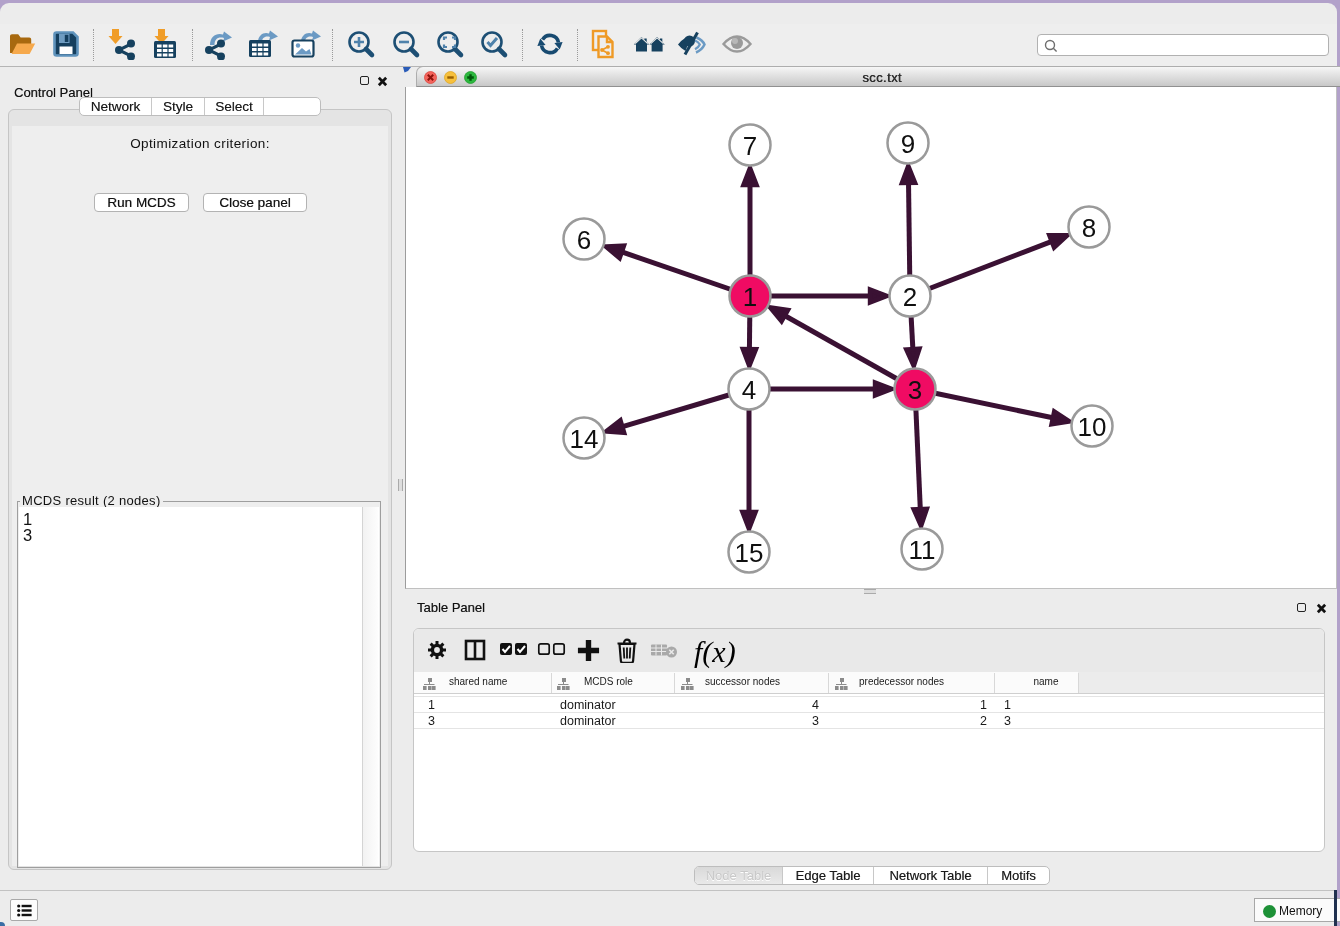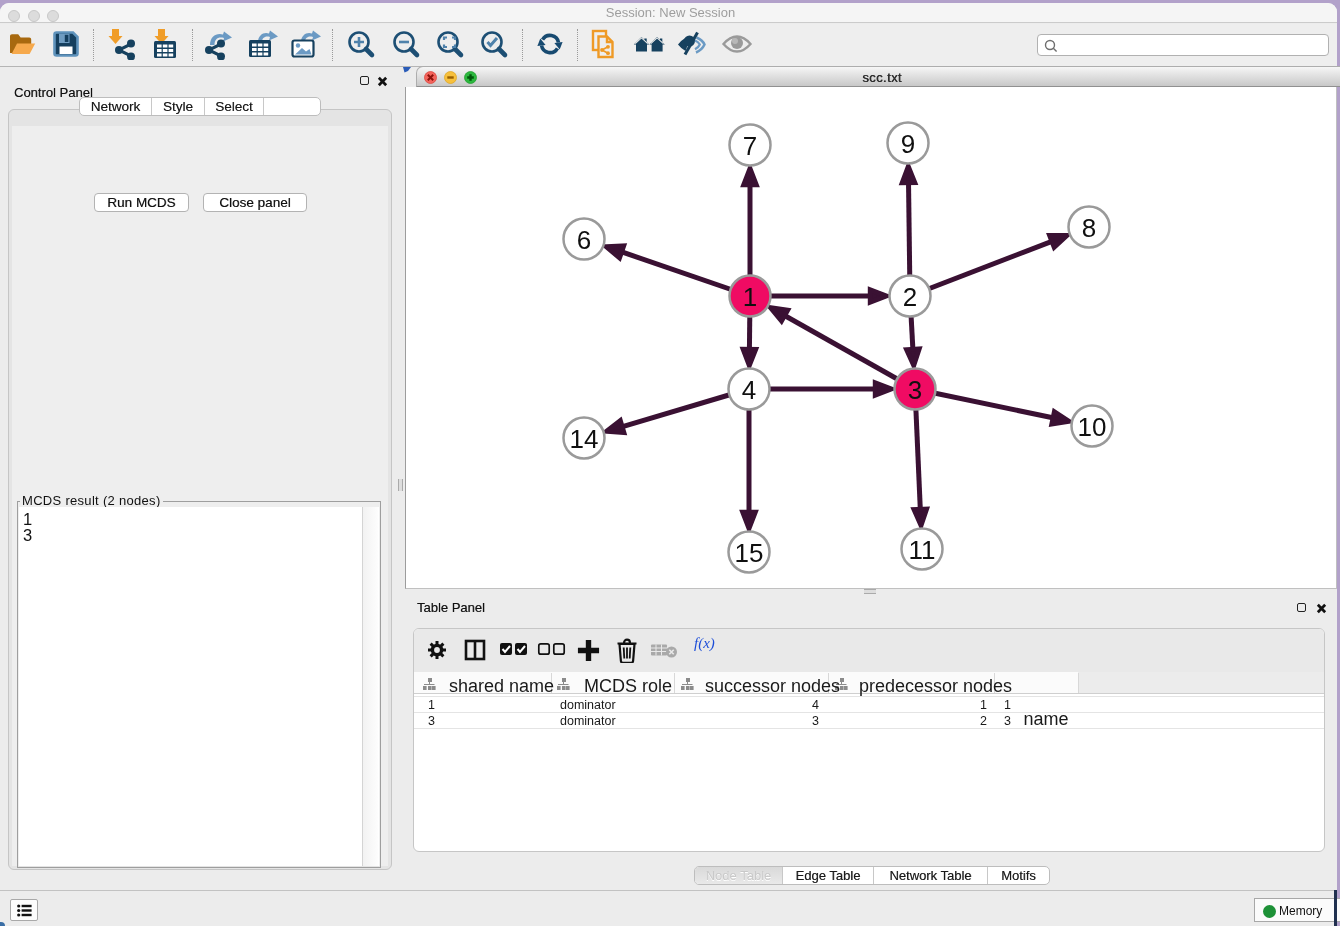--- a/index.html
+++ b/index.html
@@ -12,41 +12,35 @@
 #titletext { position:absolute; top:2px; padding-left:4px; width:100%; text-align:center; font-size:13px; color:#9e9e9e; }
 #toolbar { position:absolute; left:0; top:21px; width:100%; height:43px; background:#eeeeee; border-bottom:1px solid #b5b5b5; }
 .tbsep { position:absolute; top:5px; height:32px; width:0; border-left:1px dotted #9a9a9a; }
 .tbico { position:absolute; top:4px; }
 #searchbox { position:absolute; left:1037px; top:10px; width:292px; height:22px; background:#fff; border:1px solid #b1b1b1; border-radius:4px; }
 #cpanel { position:absolute; left:0; top:62px; width:400px; height:825px; }
 #netwin { position:absolute; left:405px; top:63px; width:932px; height:523px; }
 #tpanel { position:absolute; left:405px; top:592px; width:932px; height:295px; }
 #statusbar { position:absolute; left:0; top:887px; width:1337px; height:36px; background:#ececec; border-top:1px solid #c2c2c2; }
 .iclabel { font-size:13px; color:#111; text-shadow:0.35px 0 0 rgba(0,0,0,0.5); }
-.htext { font-size:18px; color:#1a1a1a; }
+.htext { font-size:10px; color:#1a1a1a; }
 .rtext { font-size:12.5px; color:#1a1a1a; }
 .hicon { width:13px; height:12px;
   background:
     linear-gradient(#8b8b8b,#8b8b8b) 4.5px 0/4px 4px no-repeat,
     linear-gradient(#8b8b8b,#8b8b8b) 0px 7.5px/3.6px 4.5px no-repeat,
     linear-gradient(#8b8b8b,#8b8b8b) 4.7px 7.5px/3.6px 4.5px no-repeat,
     linear-gradient(#8b8b8b,#8b8b8b) 9.4px 7.5px/3.6px 4.5px no-repeat,
     linear-gradient(#8b8b8b,#8b8b8b) 5.8px 4px/1.4px 3px no-repeat,
     linear-gradient(#8b8b8b,#8b8b8b) 1.3px 5.6px/10.5px 1.4px no-repeat;
 }
 </style>
 </head>
 <body>
 <div id="win">
-  <div id="titlebar">
-    <div class="tl" style="left:8px;"></div>
-    <div class="tl" style="left:28px;"></div>
-    <div class="tl" style="left:47px;"></div>
-    <div id="titletext">Session: New Session</div>
-  </div>
   <div id="toolbar">
 
     <svg class="tbico" style="left:6px;" width="32" height="32" viewBox="0 0 32 32">
       <path d="M4 25 V8.2 c0-1.2 .8-2 2-2 h6.2 l2.4 3.2 h8.6 c1.2 0 2 .8 2 2 V16 l-14 1 -4.5 8 z" fill="#a8690f"></path>
       <path d="M5.6 26 L11 15.6 H29.2 L23.6 26 z" fill="#f6a94c"></path>
     </svg>
 
     <svg class="tbico" style="left:50px;" width="32" height="32" viewBox="0 0 32 32">
       <path d="M4.5 6.5 a2 2 0 0 1 2-2 H23 l4.5 4.5 V25.5 a2 2 0 0 1 -2 2 H6.5 a2 2 0 0 1 -2-2 z" fill="#153f5e" stroke="#5f93bc" stroke-width="2.6"></path>
       <rect x="9" y="5.8" width="10.5" height="9.2" fill="#6f9cc1"></rect>
@@ -218,20 +212,21 @@
     <div class="abs" style="left:8px; top:44px; width:384px; height:761px; border:1px solid #c5c5c5; border-radius:6px; background:#e4e4e4;"></div>
     <div class="abs" style="left:12px; top:61px; width:376px; height:740px; background:#eeeeee;"></div>
 
     <div class="abs" style="left:79px; top:32px; width:242px; height:19px; display:flex; border:1px solid #bdbdbd; border-radius:5px; background:#fff; overflow:hidden; font-size:13.5px;">
       <div style="flex:0 0 72px; text-align:center; line-height:18px; border-right:1px solid #c8c8c8; color:#1a1a1a; text-shadow:0.35px 0 0 rgba(0,0,0,0.5);">Network</div>
       <div style="flex:0 0 53px; text-align:center; line-height:18px; border-right:1px solid #c8c8c8; color:#1a1a1a; text-shadow:0.35px 0 0 rgba(0,0,0,0.5);">Style</div>
       <div style="flex:0 0 59px; text-align:center; line-height:18px; border-right:1px solid #c8c8c8; color:#1a1a1a; text-shadow:0.35px 0 0 rgba(0,0,0,0.5);">Select</div>
       <div style="flex:1; text-align:center; line-height:18px; background:linear-gradient(#d9d9d9,#e9e9e9); color:#c9c9c9; text-shadow:0 1px 0 #fff;margin-top:23px;">MCDS</div>
     </div>
 
+    <div class="abs" style="left:0; top:71px; width:400px; text-align:center; font-size:13.5px; color:#111; letter-spacing:0.4px;">Optimization criterion:</div>
     <div class="abs" style="left:94px; top:128px; width:95px; height:19px; background:#fff; border:1px solid #b3b3b3; border-radius:4px; font-size:13.5px; color:#111; line-height:17px; text-align:center; text-shadow:0.35px 0 0 rgba(0,0,0,0.5);">Run MCDS</div>
     <div class="abs" style="left:203px; top:128px; width:104px; height:19px; background:#fff; border:1px solid #b3b3b3; border-radius:4px; font-size:13.5px; color:#111; line-height:17px; text-align:center; text-shadow:0.35px 0 0 rgba(0,0,0,0.5);">Close panel</div>
 
     <div class="abs" style="left:17px; top:436px; width:364px; height:367px; border:1px solid #9e9e9e;"></div>
     <div class="abs" style="left:20px; top:428px; background:#eeeeee; padding:0 2px; font-size:13px; color:#111; letter-spacing:0.3px;">MCDS result (2 nodes)</div>
     <div class="abs" style="left:19px; top:442px; width:360px; height:359px; background:#fff;"></div>
     <div class="abs" style="left:362px; top:442px; width:16px; height:359px; background:linear-gradient(90deg,#f2f2f2,#fdfdfd); border-left:1px solid #d4d4d4;"></div>
     <div class="abs" style="left:23px; top:446px; font-size:16.5px; color:#111; line-height:16px;">1<br>3</div>
   </div>
   <div id="netwin">
@@ -362,38 +357,38 @@
         <rect x="1" y="1.5" width="16" height="11" rx="1" fill="#a9a9a9"></rect>
         <g stroke="#e9e9e9" stroke-width="1">
             <line x1="1" y1="5" x2="17" y2="5"></line>
             <line x1="1" y1="8.5" x2="17" y2="8.5"></line>
             <line x1="6" y1="1.5" x2="6" y2="12.5"></line>
             <line x1="11.5" y1="1.5" x2="11.5" y2="12.5"></line>
           </g>
         <circle cx="21.5" cy="9" r="5.5" fill="#a9a9a9"></circle>
         <path d="M19.3 6.8 l4.4 4.4 M23.7 6.8 l-4.4 4.4" stroke="#e9e9e9" stroke-width="1.6"></path>
       </svg>
-      <div class="abs" style="left:280px; top:6px; font-family:'Liberation Serif',serif; font-style:italic; font-size:15px; color:#1d4ed8;">f(x)</div>
+      <div class="abs" style="left:280px; top:6px; font-family:'Liberation Serif',serif; font-style:italic; font-size:30px; color:#000000;">f(x)</div>
 
       <div class="abs" style="left:0; top:43px; width:100%; height:22px; background:#fbfbfb; border-bottom:1px solid #cfcfcf;"></div>
       <div class="abs" style="left:664px; top:43px; width:248px; height:21px; background:#ececec;"></div>
       <div class="abs" style="left:137px; top:44px; width:1px; height:20px; background:#d8d8d8;"></div>
       <div class="abs" style="left:260px; top:44px; width:1px; height:20px; background:#d8d8d8;"></div>
       <div class="abs" style="left:414px; top:44px; width:1px; height:20px; background:#d8d8d8;"></div>
       <div class="abs" style="left:580px; top:44px; width:1px; height:20px; background:#d8d8d8;"></div>
       <div class="abs" style="left:664px; top:44px; width:1px; height:20px; background:#d8d8d8;"></div>
       <div class="abs hicon" style="left:9px; top:49px;"></div>
       <div class="abs hicon" style="left:143px; top:49px;"></div>
       <div class="abs hicon" style="left:267px; top:49px;"></div>
       <div class="abs hicon" style="left:421px; top:49px;"></div>
       <div class="abs htext" style="left:35px; top:47px;">shared name</div>
       <div class="abs htext" style="left:170px; top:47px;">MCDS role</div>
       <div class="abs htext" style="left:291px; top:47px;">successor nodes</div>
       <div class="abs htext" style="left:445px; top:47px;">predecessor nodes</div>
-      <div class="abs htext" style="left:580px; top:47px; width:104px; text-align:center;margin-top:33px;">name</div>
+      <div class="abs htext" style="left:580px; top:47px; width:104px; text-align:center;">name</div>
 
       <div class="abs rtext" style="left:14px; top:69px;">1</div>
       <div class="abs rtext" style="left:146px; top:69px;">dominator</div>
       <div class="abs rtext" style="left:305px; top:69px; width:100px; text-align:right;">4</div>
       <div class="abs rtext" style="left:473px; top:69px; width:100px; text-align:right;">1</div>
       <div class="abs rtext" style="left:590px; top:69px;">1</div>
       <div class="abs rtext" style="left:14px; top:85px;">3</div>
       <div class="abs rtext" style="left:146px; top:85px;">dominator</div>
       <div class="abs rtext" style="left:305px; top:85px; width:100px; text-align:right;">3</div>
       <div class="abs rtext" style="left:473px; top:85px; width:100px; text-align:right;">2</div>

